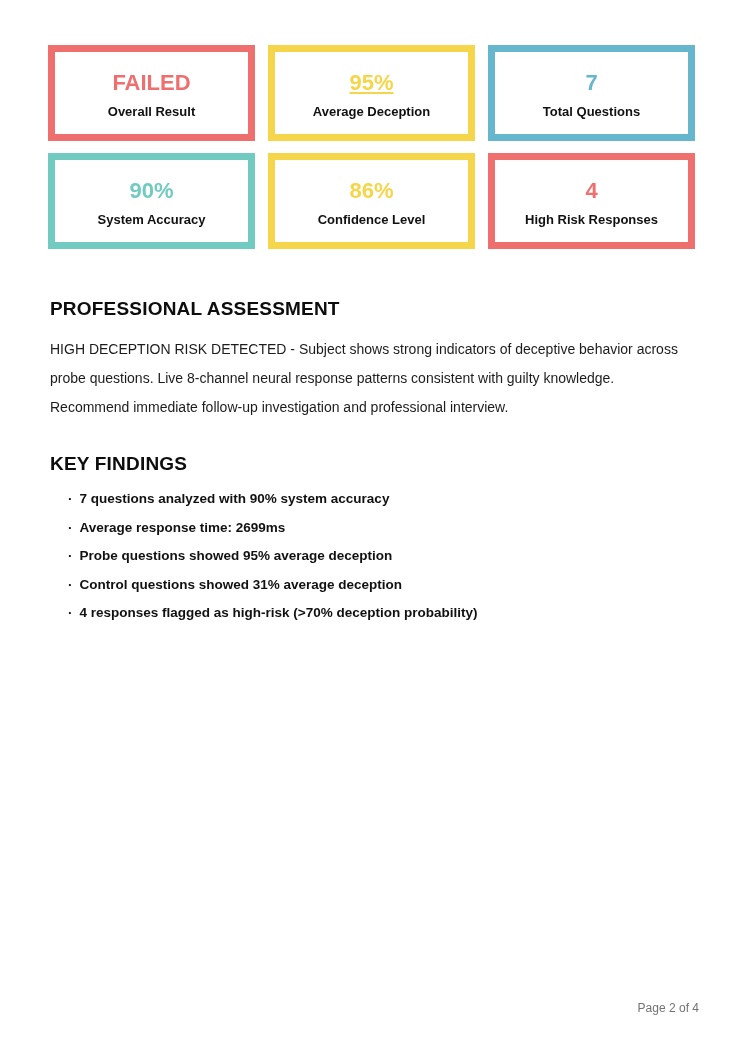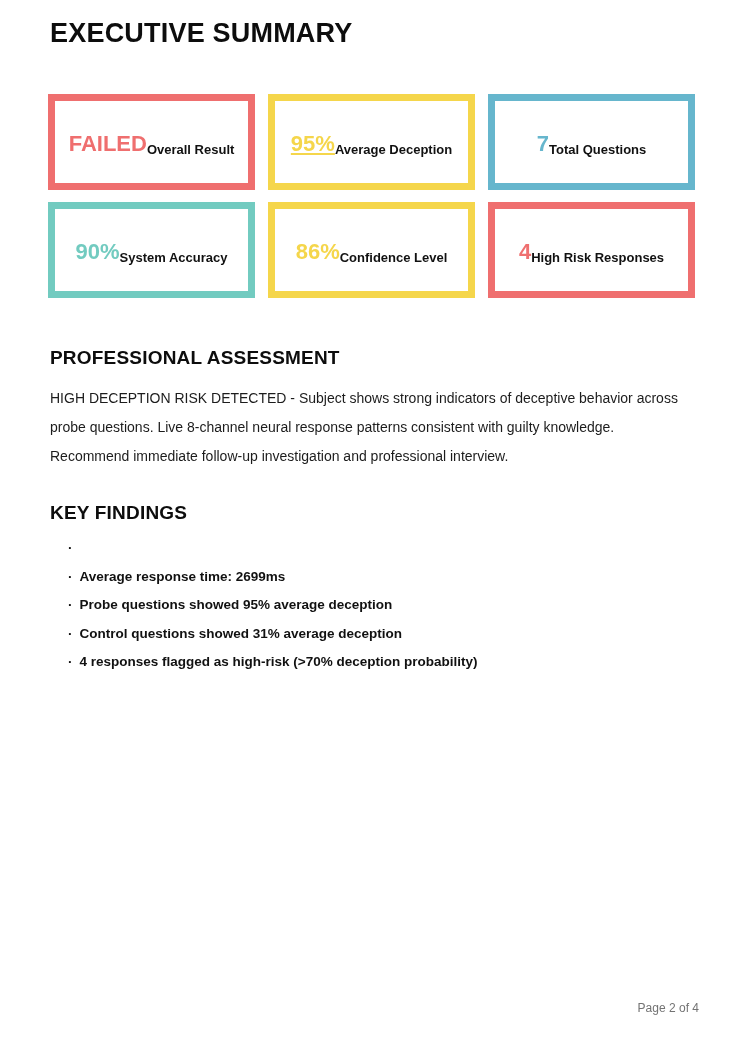--- a/index.html
+++ b/index.html
@@ -30,21 +30,21 @@
     display: grid;
     grid-template-columns: repeat(3, 1fr);
     column-gap: 13px;
     row-gap: 12px;
   }
   .stat-card {
     height: 96px;
     border: 7px solid #cccccc; 
     background: #ffffff;
     display: flex;
-    flex-direction: row;
+    flex-direction: column;
     align-items: center;
     justify-content: center;
     padding-top: 4px;
   }
   .stat-value {
     font-size: 22px;
     font-weight: bold;
     line-height: 1;
   }
   .stat-label {
@@ -97,21 +97,20 @@
     top: 1001px;
     font-size: 12px;
     color: #737373;
   }
 </style>
 </head>
 <body>
 
 <div class="page">
 
-  <h1 class="page-title">EXECUTIVE SUMMARY</h1>
 
   <div class="stats-grid">
 
       <div class="stat-card" style="border-color: rgb(239, 111, 111);">
         <div class="stat-value" style="color: rgb(239, 111, 111);">FAILED</div>
         <div class="stat-label">Overall Result</div>
       </div>
 
       <div class="stat-card" style="border-color: rgb(245, 214, 75);">
         <div class="stat-value" style="color: rgb(245, 214, 75); text-decoration: underline;">95%</div>
@@ -143,20 +142,21 @@
     <h2 class="section-heading">PROFESSIONAL ASSESSMENT</h2>
     <p class="assessment-body">HIGH DECEPTION RISK DETECTED - Subject shows strong indicators of deceptive behavior across probe questions. Live 8-channel neural response patterns consistent with guilty knowledge. Recommend immediate follow-up investigation and professional interview.</p>
   </div>
 
   <div class="section findings-section">
     <h2 class="section-heading">KEY FINDINGS</h2>
     <ul class="findings-list">
 
         <li class="finding-item">
           <span class="bullet-dot">·</span>
+          <span class="finding-text">7 questions analyzed with 90% system accuracy</span>
         </li>
 
         <li class="finding-item">
           <span class="bullet-dot">·</span>
           <span class="finding-text">Average response time: 2699ms</span>
         </li>
 
         <li class="finding-item">
           <span class="bullet-dot">·</span>
           <span class="finding-text">Probe questions showed 95% average deception</span>

